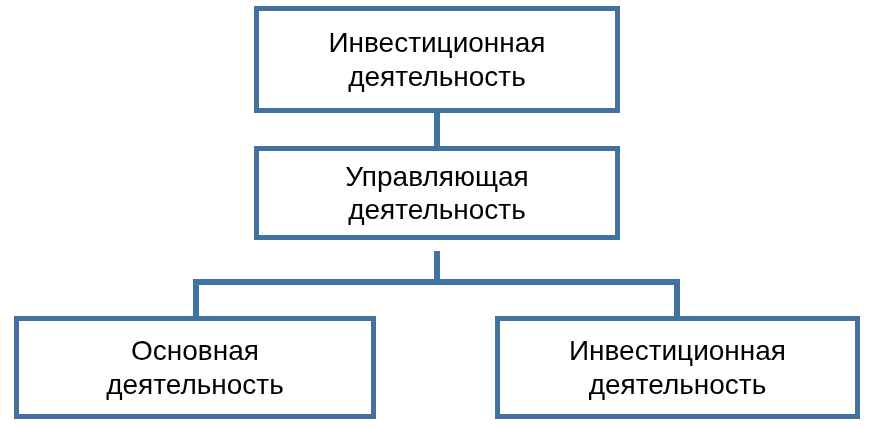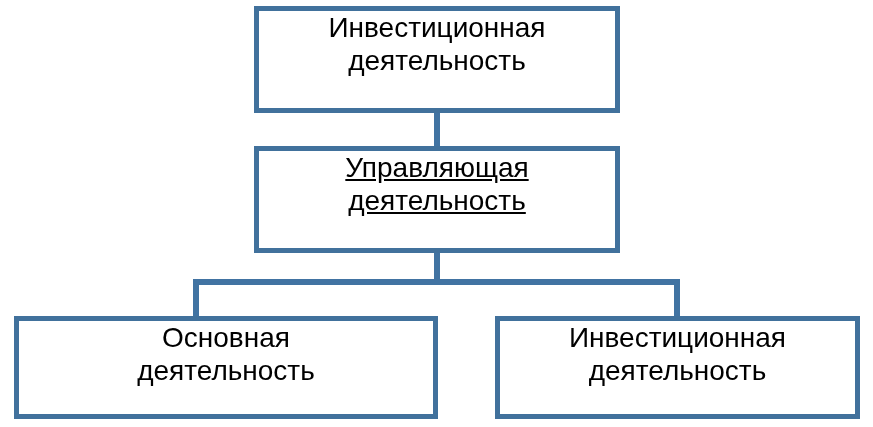--- a/index.html
+++ b/index.html
@@ -17,40 +17,40 @@
     height: 427px;
     background: var(--background);
     overflow: hidden;
     font-family: "Liberation Sans", sans-serif;
   }
   .node {
     position: absolute;
     background: var(--box-fill);
     border: 5px solid var(--box-border);
     display: flex;
-    align-items: flex-start;
+    align-items: center;
     justify-content: center;
     z-index: 2;
   }
   .node .label {
     white-space: pre-line;
     text-align: center;
     color: var(--text);
     font-size: 28px;
     line-height: 1.18;
   }
   .connector {
     position: absolute;
     background: var(--connector);
     z-index: 1;
   }
   
   .node-investment { left: 254px; top: 6px;   width: 366px; height: 107px; }
-  .node-managing   { left: 254px; top: 146px; width: 366px; height: 107px; text-decoration: underline; }
-  .node-main       { left: 14px;  top: 316px; width: 424px; height: 103px; }
+  .node-managing   { left: 254px; top: 146px; width: 366px; height: 94px; }
+  .node-main       { left: 14px;  top: 316px; width: 362px; height: 103px; }
   .node-supporting { left: 495px; top: 316px; width: 365px; height: 103px; }
   
   .conn-inv-mng    { left: 434px; top: 111px; width: 6px;   height: 37px; }
   .conn-mng-stem   { left: 434px; top: 251px; width: 6px;   height: 30px; }
   .conn-branch-h   { left: 193px; top: 279px; width: 487px; height: 6px;  }
   .conn-drop-left  { left: 193px; top: 279px; width: 6px;   height: 39px; }
   .conn-drop-right { left: 674px; top: 279px; width: 6px;   height: 39px; }
 </style>
 </head>
 <body>

